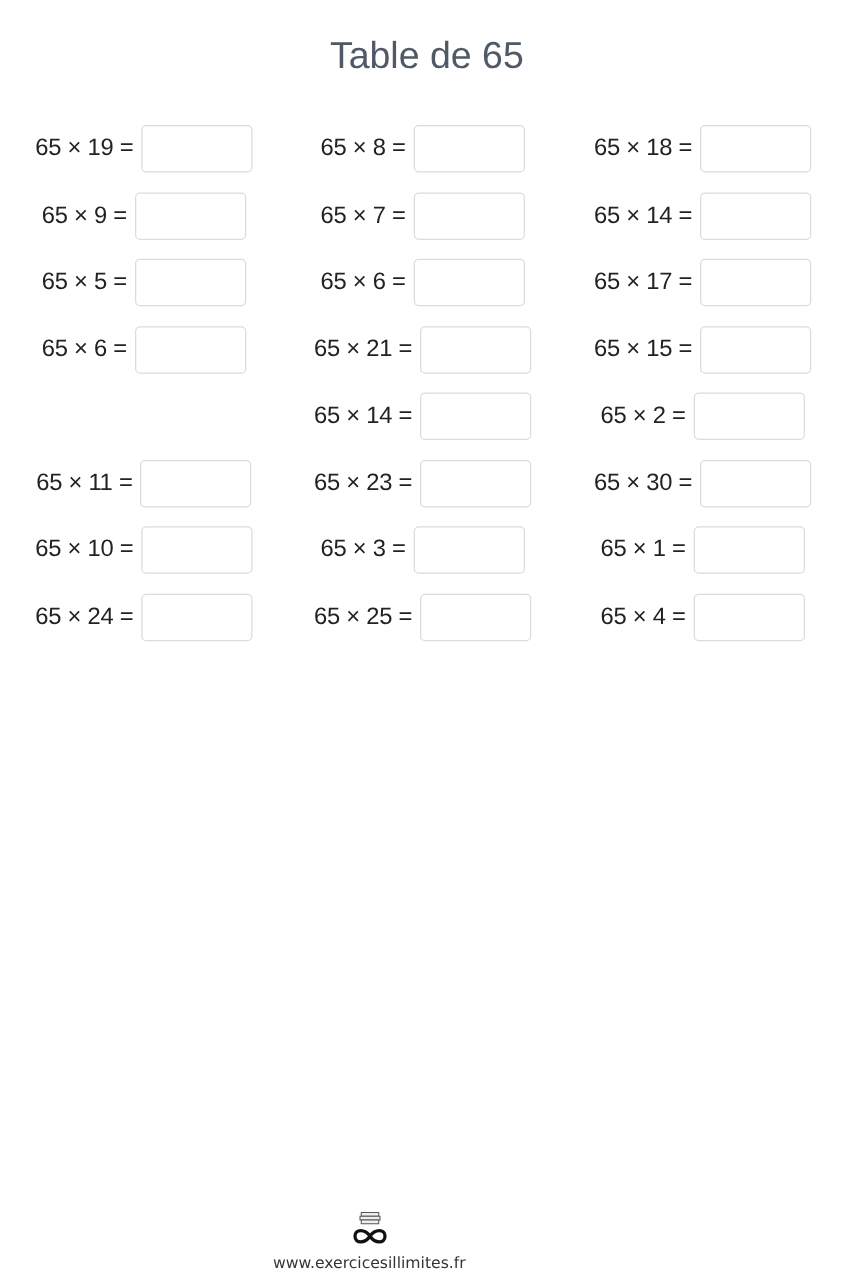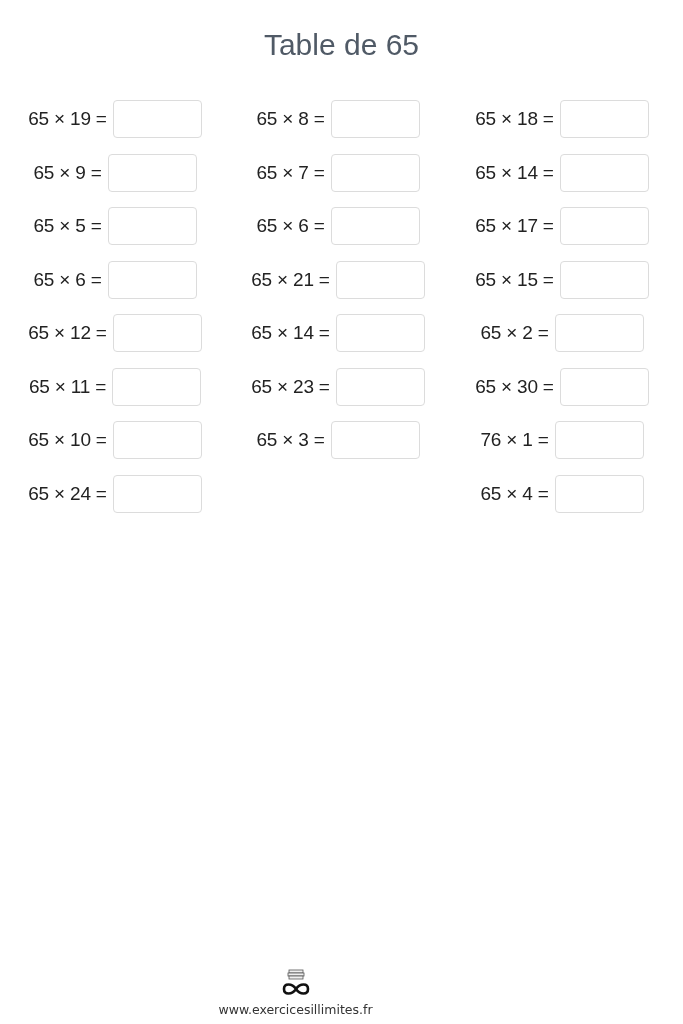--- a/index.html
+++ b/index.html
@@ -73,24 +73,20 @@
     <div class="cell c1">
         <span class="label">65 × 21 =</span>
         <input class="box" value="" style="">
       </div>
     <div class="cell c2">
         <span class="label">65 × 15 =</span>
         <input class="box" value="" style="">
       </div>
   </div>
   <div class="row" style="top:214px">
-    <div class="cell c0">
-        <span class="label">65 × 12 =</span>
-        <input class="box" value="" style="">
-      </div>
     <div class="cell c1">
         <span class="label">65 × 14 =</span>
         <input class="box" value="" style="">
       </div>
     <div class="cell c2">
         <span class="label">65 × 2 =</span>
         <input class="box" value="" style="">
       </div>
   </div>
   <div class="row" style="top:268px">
@@ -110,27 +106,31 @@
   <div class="row" style="top:321px">
     <div class="cell c0">
         <span class="label">65 × 10 =</span>
         <input class="box" value="" style="">
       </div>
     <div class="cell c1">
         <span class="label">65 × 3 =</span>
         <input class="box" value="" style="">
       </div>
     <div class="cell c2">
-        <span class="label">76 × 1 =</span>
+        <span class="label">65 × 1 =</span>
         <input class="box" value="" style="">
       </div>
   </div>
   <div class="row" style="top:375px">
     <div class="cell c0">
         <span class="label">65 × 24 =</span>
+        <input class="box" value="" style="">
+      </div>
+    <div class="cell c1">
+        <span class="label">65 × 25 =</span>
         <input class="box" value="" style="">
       </div>
     <div class="cell c2">
         <span class="label">65 × 4 =</span>
         <input class="box" value="" style="">
       </div>
   </div>
 </div>
 
 <div class="footer">

